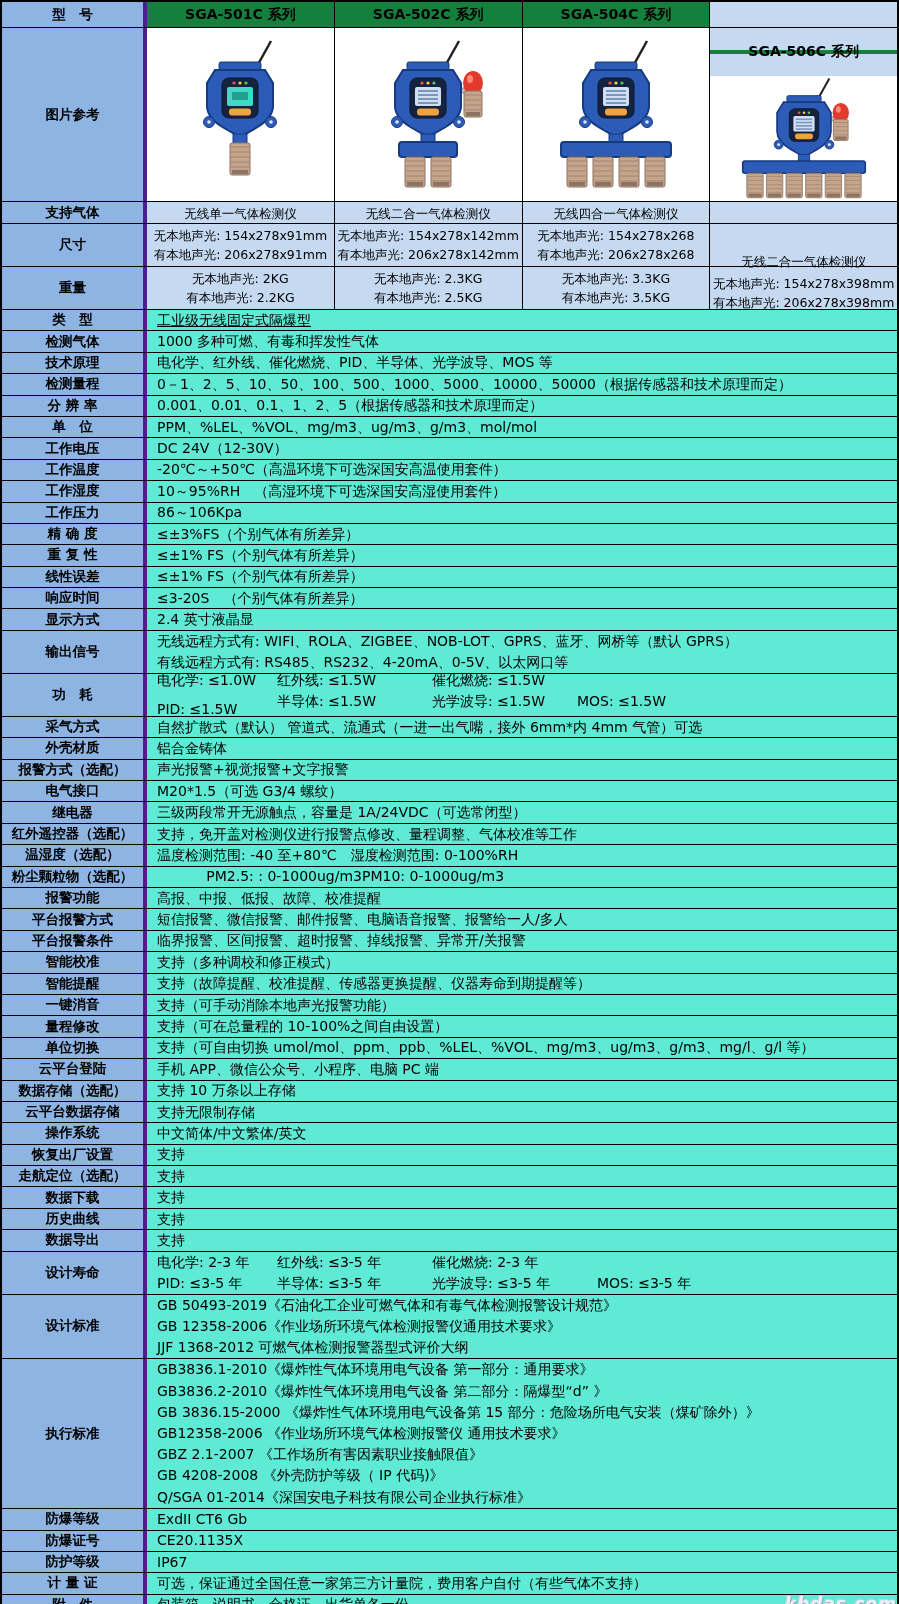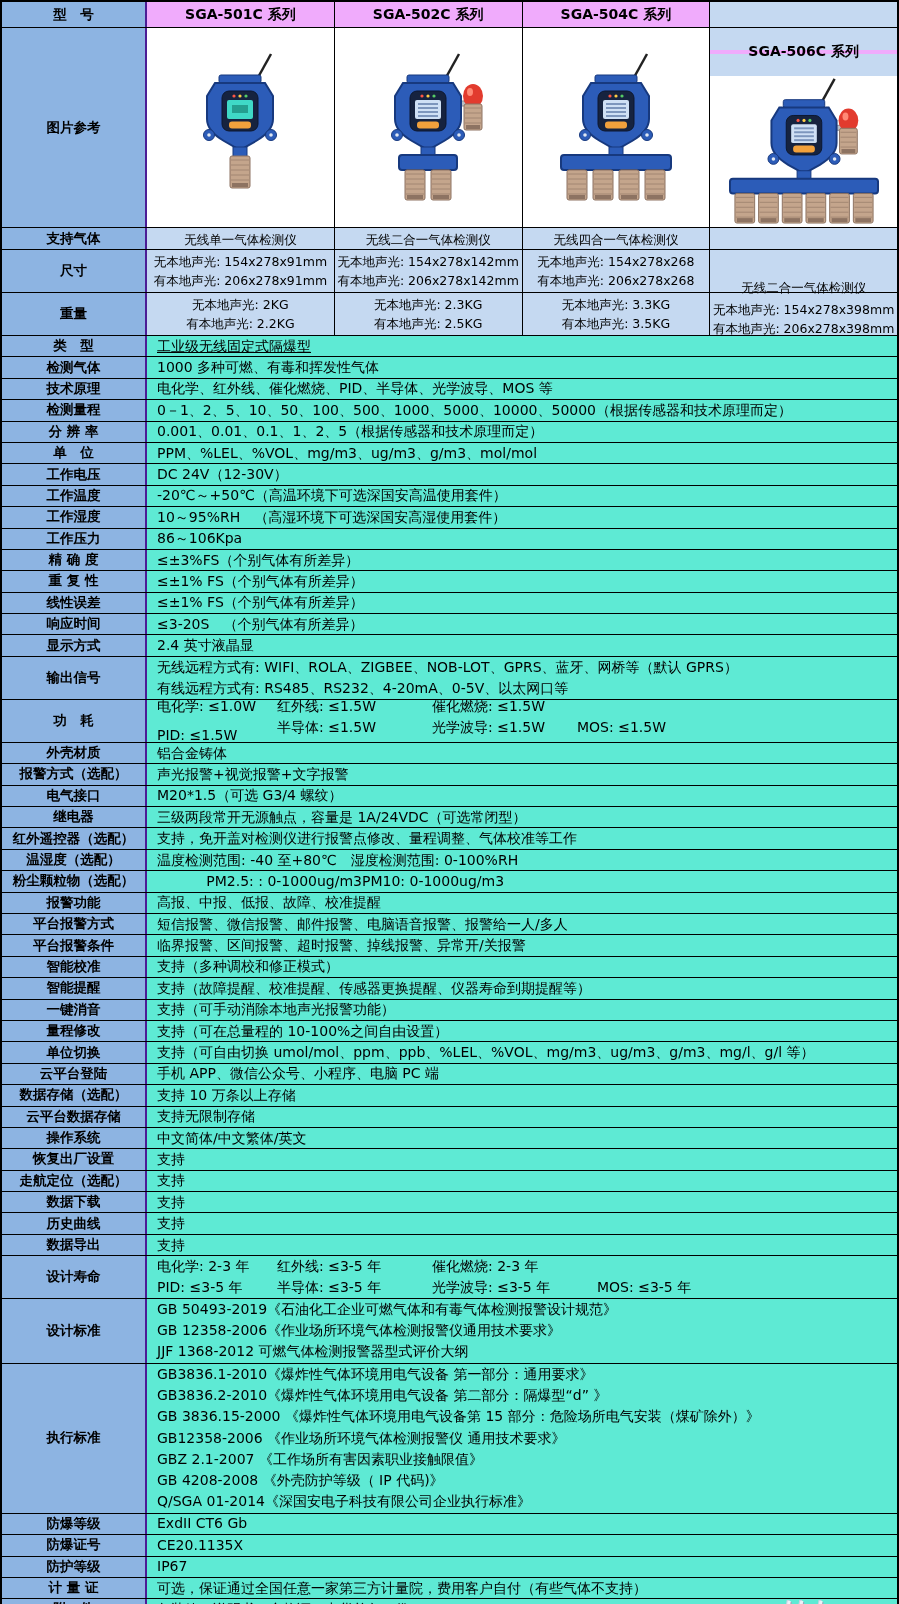--- a/index.html
+++ b/index.html
@@ -1,40 +1,40 @@
 <!DOCTYPE html>
 <html><head>
 <meta charset="utf-8">
 <style>
   html,body{margin:0;padding:0;background:#fff;color:#000;
     font-family:"DejaVu Sans","Liberation Sans",sans-serif;}
   .tablewrap{position:relative;width:899px;}
   .table{width:899px;border:2px solid #000;box-sizing:border-box;background:#C5D9F1;}
   .row{display:flex;border-top:1px solid #000;box-sizing:border-box;align-items:stretch;}
   .row:first-child{border-top:none;}
-  .label{flex:0 0 145px;width:145px;background:#8DB4E2;border-right:2px solid #4c1d95;
+  .label{flex:0 0 145px;width:145px;background:#8DB4E2;border-right:4px solid #4c1d95;
     display:flex;align-items:center;justify-content:center;text-align:center;
     font-weight:bold;font-size:13.5px;box-sizing:border-box;padding:0 2px;white-space:pre-wrap;}
   .cell{flex:1;border-right:1px solid #000;box-sizing:border-box;display:flex;
     flex-direction:column;align-items:center;justify-content:space-around;
     background:#C5D9F1;font-size:12.5px;padding:2px;}
   .row .cell:last-child{border-right:none;margin-top:48px;}
-  .hrow .cell{background:#f0abfc;font-weight:bold;font-size:14px;justify-content:center;}
+  .hrow .cell{background:#15803d;font-weight:bold;font-size:14px;justify-content:center;}
   .h-image .cell{background:#fff;justify-content:center;padding:0;}
   .val{flex:1;background:#5eead4;display:flex;flex-direction:column;justify-content:center;
     padding:0 4px 0 10px;font-size:14px;box-sizing:border-box;overflow:hidden;}
   .vline,.gline{line-height:21px;white-space:pre;}
   .vline{white-space:pre-wrap;}
   .gline{display:flex;}
   .gcol{flex:0 0 auto;white-space:pre;}
   .gcol:last-child{flex:1 1 auto;}
   .cline{line-height:19px;white-space:pre;}
   .u{text-decoration:underline;}
   .h-header{height:25px;}
-  .h-image{height:200px;}
+  .h-image{height:174px;}
   .h1{height:21.4px;}
   .h1b{height:22px;}
   .h2{height:43px;}
   .h3{height:64.5px;}
   .h7{height:150px;}
   .h7 .vline{line-height:21.2px;}
   .watermark{position:absolute;right:2px;bottom:3px;font-size:17px;font-weight:bold;
     color:#edf1f7;text-shadow:1px 1px 0 #9aa7b8,-1px -1px 0 #c9d4e4;letter-spacing:1px;font-style:italic;}
 </style>
 </head>
@@ -404,20 +404,26 @@
         </div>
       </div>
       <div class="row h2">
         <div class="label">功　耗</div>
         <div class="val">
           <div class="gline"><span class="gcol" style="width: 120px;">电化学: ≤1.0W</span><span class="gcol" style="width: 155px;">红外线: ≤1.5W</span><span class="gcol" style="width: 145px;">催化燃烧: ≤1.5W</span><span class="gcol"></span></div>
           <div class="gline"><span class="gcol" style="width: 120px; margin-top: 8px;">PID: ≤1.5W</span><span class="gcol" style="width: 155px;">半导体: ≤1.5W</span><span class="gcol" style="width: 145px;">光学波导: ≤1.5W</span><span class="gcol">MOS: ≤1.5W</span></div>
         </div>
       </div>
       <div class="row h1">
+        <div class="label">采气方式</div>
+        <div class="val">
+          <div class="vline">自然扩散式（默认） 管道式、流通式（一进一出气嘴，接外 6mm*内 4mm 气管）可选</div>
+        </div>
+      </div>
+      <div class="row h1">
         <div class="label">外壳材质</div>
         <div class="val">
           <div class="vline">铝合金铸体</div>
         </div>
       </div>
       <div class="row h1">
         <div class="label">报警方式（选配）</div>
         <div class="val">
           <div class="vline">声光报警+视觉报警+文字报警</div>
         </div>

